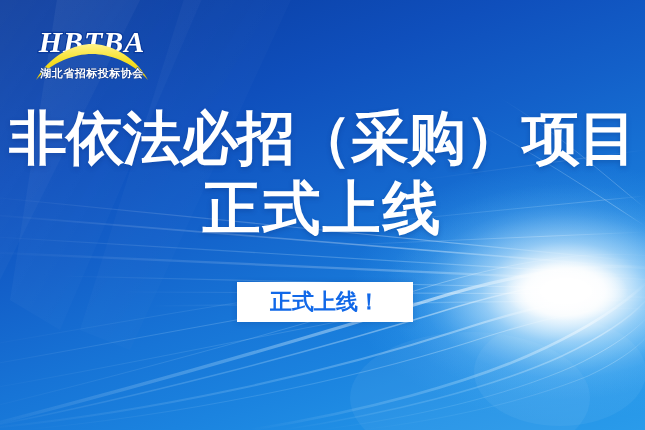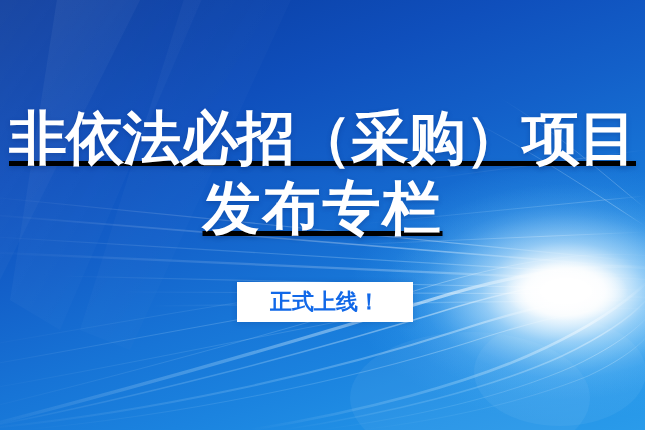--- a/index.html
+++ b/index.html
@@ -50,21 +50,20 @@
   }
   #logo svg { display: block; width: 128px; height: 68px; }
 
   
   .headline-wrap {
     position: absolute;
     left: 0;
     top: 103px;
     width: 645px;
     text-align: center;
-    text-decoration: underline;
   }
   .headline {
     color: #ffffff;
     font-weight: 700;
     font-size: 59px;
     line-height: 70px;
     letter-spacing: 0px;
     white-space: nowrap;
     text-shadow: 0 2px 5px rgba(6,40,110,0.28);
   }
@@ -188,23 +187,40 @@
 
       <ellipse cx="470" cy="398" rx="120" ry="66" fill="#ffffff" opacity="0.05"></ellipse>
       <ellipse cx="560" cy="372" rx="86" ry="54" fill="#ffffff" opacity="0.05"></ellipse>
 
       <ellipse cx="565" cy="292" rx="180" ry="108" fill="url(#coreGlow)"></ellipse>
       <ellipse cx="566" cy="291" rx="62" ry="30" fill="url(#hotCore)"></ellipse>
       <ellipse cx="566" cy="291" rx="26" ry="13" fill="#ffffff" opacity="0.95"></ellipse>
     </svg>
   </div>
 
+  <div id="logo">
+    <svg viewBox="0 0 128 68" xmlns="http://www.w3.org/2000/svg">
+      <defs>
+        <linearGradient id="arcGrad" x1="0" y1="0" x2="0" y2="1">
+          <stop offset="0%" stop-color="#fff38a"></stop>
+          <stop offset="45%" stop-color="#f7e12a"></stop>
+          <stop offset="100%" stop-color="#e8c400"></stop>
+        </linearGradient>
+      </defs>
+
+      <text x="64" y="34" text-anchor="middle" font-family="'Liberation Serif','DejaVu Serif',serif" font-size="30" font-weight="700" font-style="italic" fill="#ffffff" stroke="#0a3a9c" stroke-width="2.4" paint-order="stroke fill" letter-spacing="1">HBTBA</text>
+
+      <path d="M 8,62 C 22,36 48,26 64,26 C 80,26 106,36 120,62 C 104,44 82,36 64,36 C 46,36 24,44 8,62 Z" fill="url(#arcGrad)"></path>
+
+      <text x="64" y="59" text-anchor="middle" font-family="'Liberation Sans','DejaVu Sans',sans-serif" font-size="11" font-weight="700" fill="#ffffff" stroke="#123a8c" stroke-width="1.1" paint-order="stroke fill" letter-spacing="0.5">湖北省招标投标协会</text>
+    </svg>
+  </div>
 
   <div class="headline-wrap">
     <div class="headline l1">非依法必招（采购）项目</div>
-    <div class="headline l2">发布专栏</div>
+    <div class="headline l2">正式上线</div>
   </div>
 
   <div id="badge">
     <span id="badge-text">正式上线！</span>
   </div>
 
 </div>
 
 </body></html>

